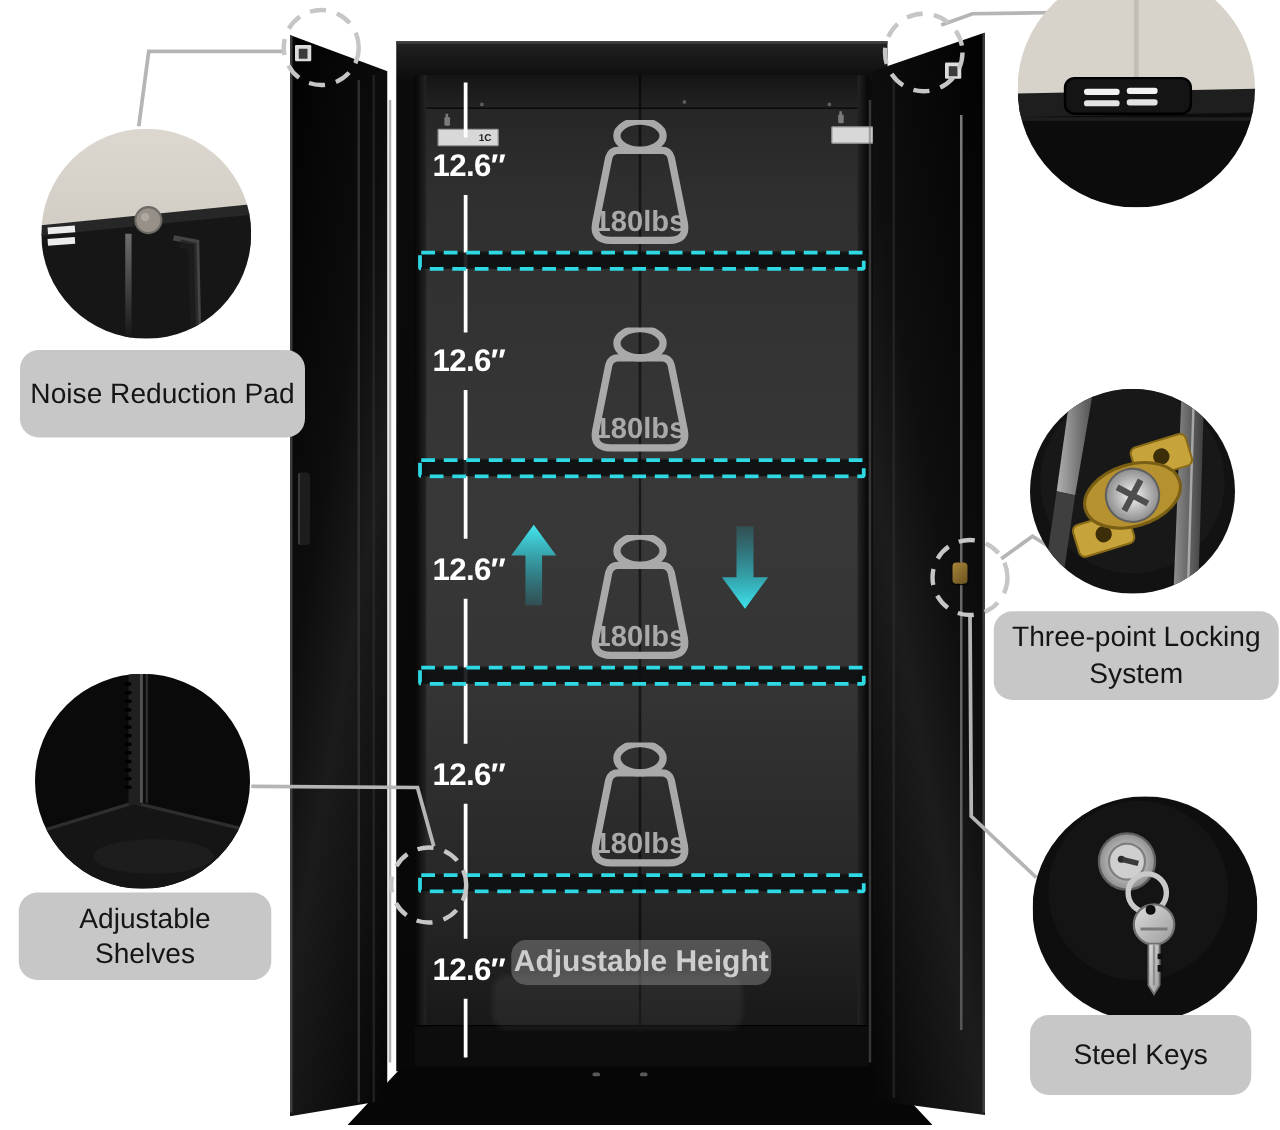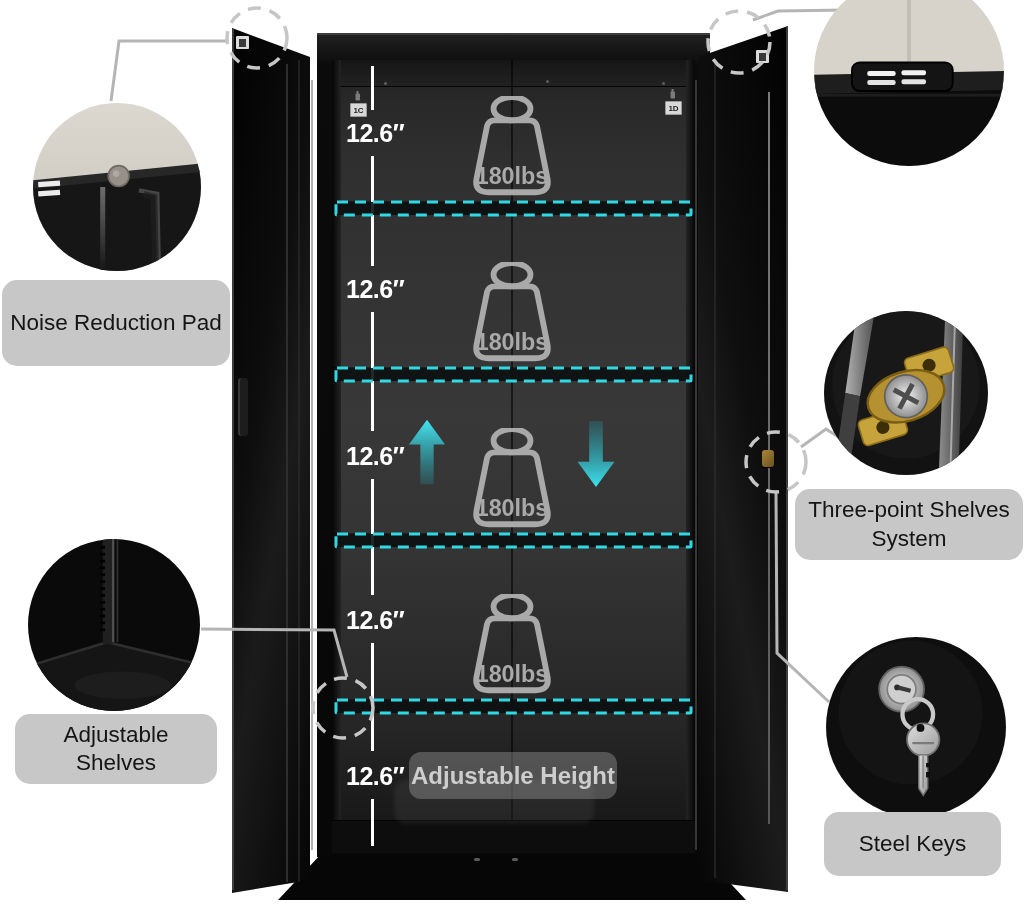--- a/index.html
+++ b/index.html
@@ -22,33 +22,33 @@
   .ceil-dot{width:3px;height:3px;border-radius:50%;background:#5e5e5e;}
   .wall-l{left:0;top:0;width:9px;height:100%;background:linear-gradient(90deg,#060606,#242424);}
   .wall-r{right:0;top:0;width:9px;height:100%;background:linear-gradient(270deg,#060606,#242424);}
   .midseam{left:179px;top:0;width:2px;height:100%;background:rgba(0,0,0,.55);}
   .hseam{left:0;width:100%;height:1px;background:rgba(0,0,0,.4);}
   .floor{left:0;top:760px;width:100%;height:32px;background:#0d0d0d;border-top:1px solid #020202;}
   .reflect{left:62px;top:720px;width:200px;height:44px;border-radius:12px;
     background:rgba(255,255,255,.06);filter:blur(2px);}
 
   .sticker{width:15px;height:12px;background:#d8d8d8;border:1px solid #9a9a9a;border-radius:1px;
-    font-size:8px;font-weight:700;color:#222;display:flex;align-items:center;justify-content:center;}
+    font-size:8px;font-weight:700;color:#222;display:flex;align-items:center;justify-content:flex-start;padding-left:32px;}
   .spray{width:9px;height:11px;}
 
   
   .mline{left:39px;width:3px;background:#fff;}
   .mlabel{left:14px;width:70px;height:34px;color:#fff;font-size:25px;font-weight:700;
     letter-spacing:-.5px;line-height:34px;}
   .shelf{left:2px;width:359px;height:17px;}
   .weight{left:126px;width:108px;height:105px;}
   .weight path,.weight ellipse{fill:none;stroke:#a9a9a9;stroke-width:6;}
   .weight text{font:700 24px "Liberation Sans",sans-serif;fill:#a9a9a9;text-anchor:middle;}
   .arrow{width:44px;height:68px;}
-  .badge{left:77px;top:692px;width:208px;height:47px;border-radius:12px;
+  .badge{left:77px;top:692px;width:208px;height:36px;border-radius:12px;
     background:rgba(165,165,165,.38);color:#cdcdcd;font-size:24px;font-weight:700;
     display:flex;align-items:center;justify-content:center;}
 
   
   .door{z-index:2;}
   .door-l{left:228px;top:24px;width:86px;height:872px;
     clip-path:polygon(4px 4px,82px 33px,82px 856px,4px 869px);
     background:linear-gradient(100deg,#010101 0%,#0d0d0d 40%,#1b1b1b 58%,#040404 100%);}
   .door-r{left:694px;top:22px;width:98px;height:874px;
     clip-path:polygon(4px 35px,94px 4px,94px 870px,4px 858px);
@@ -342,18 +342,18 @@
       <circle cx="54" cy="57" r="9" fill="url(#keyg)" stroke="#6f6f6f" stroke-width="1"></circle>
       <circle cx="52.5" cy="50.5" r="2.2" fill="#0e0e0e"></circle>
       <line x1="48" y1="59" x2="60" y2="59" stroke="#7a7a7a" stroke-width="1.3"></line>
       <polygon points="51.5,65.5 56.5,65.5 56.5,84 54,88 51.5,84" fill="url(#keyg)" stroke="#6f6f6f" stroke-width=".8"></polygon>
       <rect x="55.6" y="70" width="2.2" height="2.4" fill="#0e0e0e"></rect>
       <rect x="55.6" y="75" width="2.2" height="3" fill="#0e0e0e"></rect>
       <line x1="54" y1="66" x2="54" y2="84" stroke="#8f8f8f" stroke-width="1"></line>
     </svg>
   </div>
 
-  <div class="abs callout" style="left:2px;top:280px;width:228px;height:86px">Noise Reduction Pad</div>
-  <div class="abs callout" style="left:795px;top:489px;width:228px;height:71px">Three-point Shelves System</div>
+  <div class="abs callout" style="left:16px;top:280px;width:228px;height:70px">Noise Reduction Pad</div>
+  <div class="abs callout" style="left:795px;top:489px;width:228px;height:71px">Three-point Locking System</div>
   <div class="abs callout" style="left:15px;top:714px;width:202px;height:70px">Adjustable Shelves</div>
   <div class="abs callout" style="left:824px;top:812px;width:177px;height:64px">Steel Keys</div>
 
 </div>
 
 </body></html>

